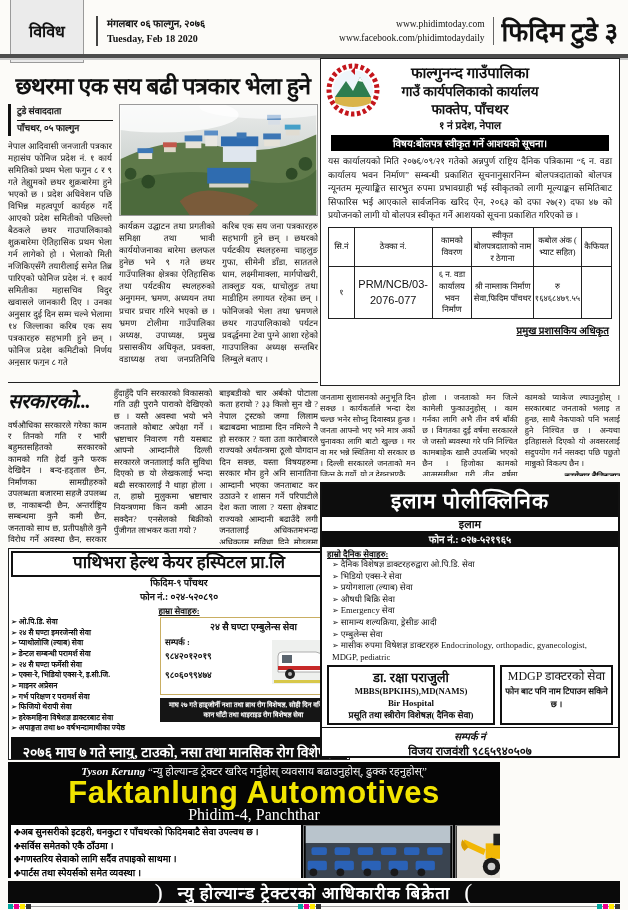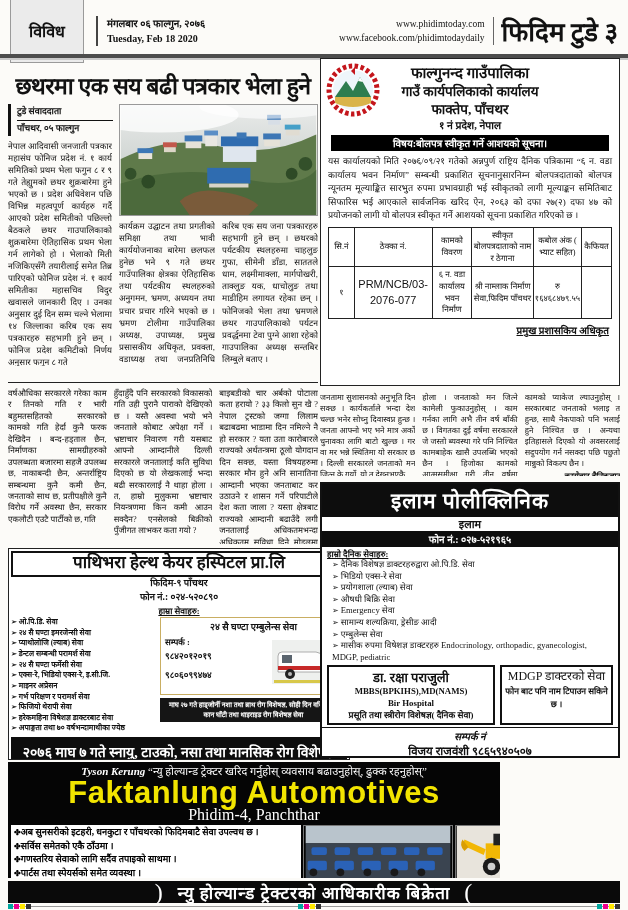--- a/index.html
+++ b/index.html
@@ -198,20 +198,21 @@
           <div class="newscol2">करिब एक सय जना पत्रकारहरु सहभागी हुने छन् । छथरको पर्यटकीय स्थलहरुमा चाहलुङ गुफा, सीमेनी डाँडा, साततले धाम, लक्ष्मीमाक्ला, मार्गपोखरी, ताक्लुङ यक, धाचोलुङ तथा माडीहिम लगायत रहेका छन् । फोनिजको भेला तथा भ्रमणले छथर गाउपालिकाको पर्यटन प्रवर्द्धनमा टेवा पुग्ने आशा रहेको गाउपालिका अध्यक्ष सन्तबिर लिम्बुले बताए ।</div>
         </div>
       </div>
     </div>
   </div>
 
   <div class="div1"></div>
 
   <div class="art2">
     <div class="a2col">
+      <div class="art2-headline">सरकारको...</div>
       <span>वर्षऔधिका सरकारले गरेका काम र तिनको गति र भारी बहुमतसहितको सरकारको कामको गति हेर्दा कुनै फरक देखिदैन । बन्द-हड्ताल छैन, निर्माणका सामग्रीहरुको उपलब्धता बजारमा सहजै उपलब्ध छ, नाकाबन्दी छैन, अन्तर्राष्ट्रिय सम्बन्धमा कुनै कमी छैन, जनताको साथ छ, प्रतीपक्षीले कुनै विरोध गर्ने अवस्था छैन, सरकार एकलौटी एउटै पार्टीको छ, गति</span>
     </div>
     <div class="a2col">हुँदाहुँदै पनि सरकारको विकासको गति उही पुरानै पाराको देखिएको छ । यस्तै अवस्था भयो भने जनताले कोबाट अपेक्षा गर्ने । भ्रष्टाचार निवारण गरी यसबाट आफ्नो आम्दानीले दिल्ली सरकारले जनतालाई कति सुविधा दिएको छ यो लेखकलाई भन्दा बढी सरकारलाई नै थाहा होला । त, हाम्रो मुलुकमा भ्रष्टाचार नियन्त्रणमा किन कमी आउन सक्दैन? एनसेलको बिक्रीको पुँजीगत लाभकर कता गयो ?</div>
     <div class="a2col">बाइबडीको चार अर्बको पोटाला कता हरायो ? ३३ किलो सुन खै ? नेपाल ट्रस्टको जग्गा लिलाम बढाबढमा भाडामा दिन नमिल्ने नै हो सरकार ? यता उता कारोबारले राज्यको अर्थतन्त्रमा ठूलो योगदान दिन सक्छ, यस्ता विषयहरुमा सरकार मौन हुने अनि सानातिना आम्दानी भएका जनताबाट कर उठाउने र शासन गर्ने परिपाटीले देश कता जाला ? यस्ता क्षेत्रबाट राज्यको आम्दानी बढाउँदै लगी जनतालाई अधिकतमभन्दा अधिकतम सुविधा दिने मोडलमा विकासका गतिविधि लेजाऔ । यसले</div>
   </div>
 
   <div class="hospital">
     <div class="hosp-title">पाथिभरा हेल्थ केयर हस्पिटल प्रा.लि</div>
     <div class="hosp-sub">फिदिम-९ पाँचथर</div>
     <div class="hosp-sub">फोन नं.: ०२४-५२०८९०</div>

